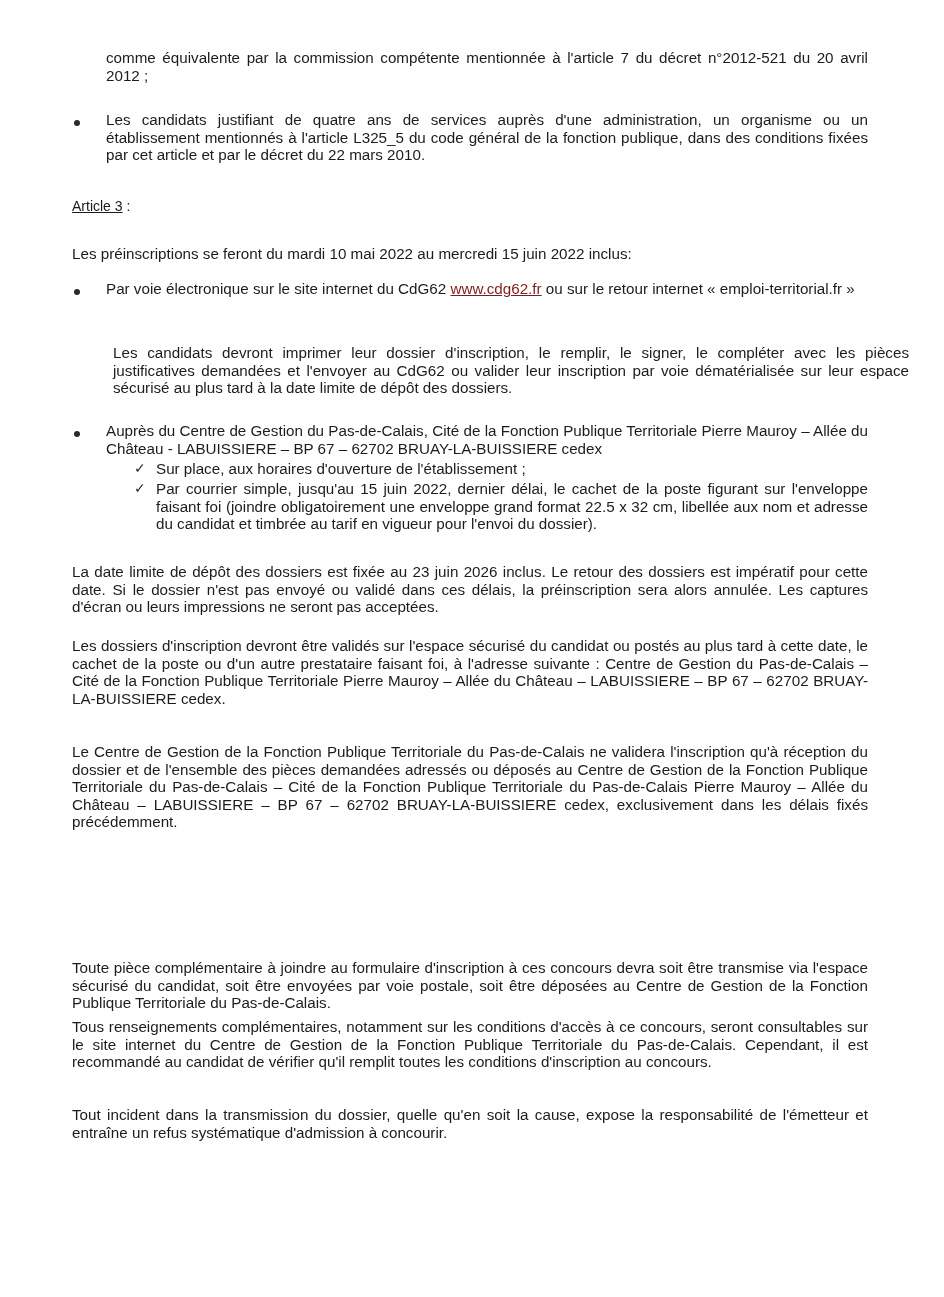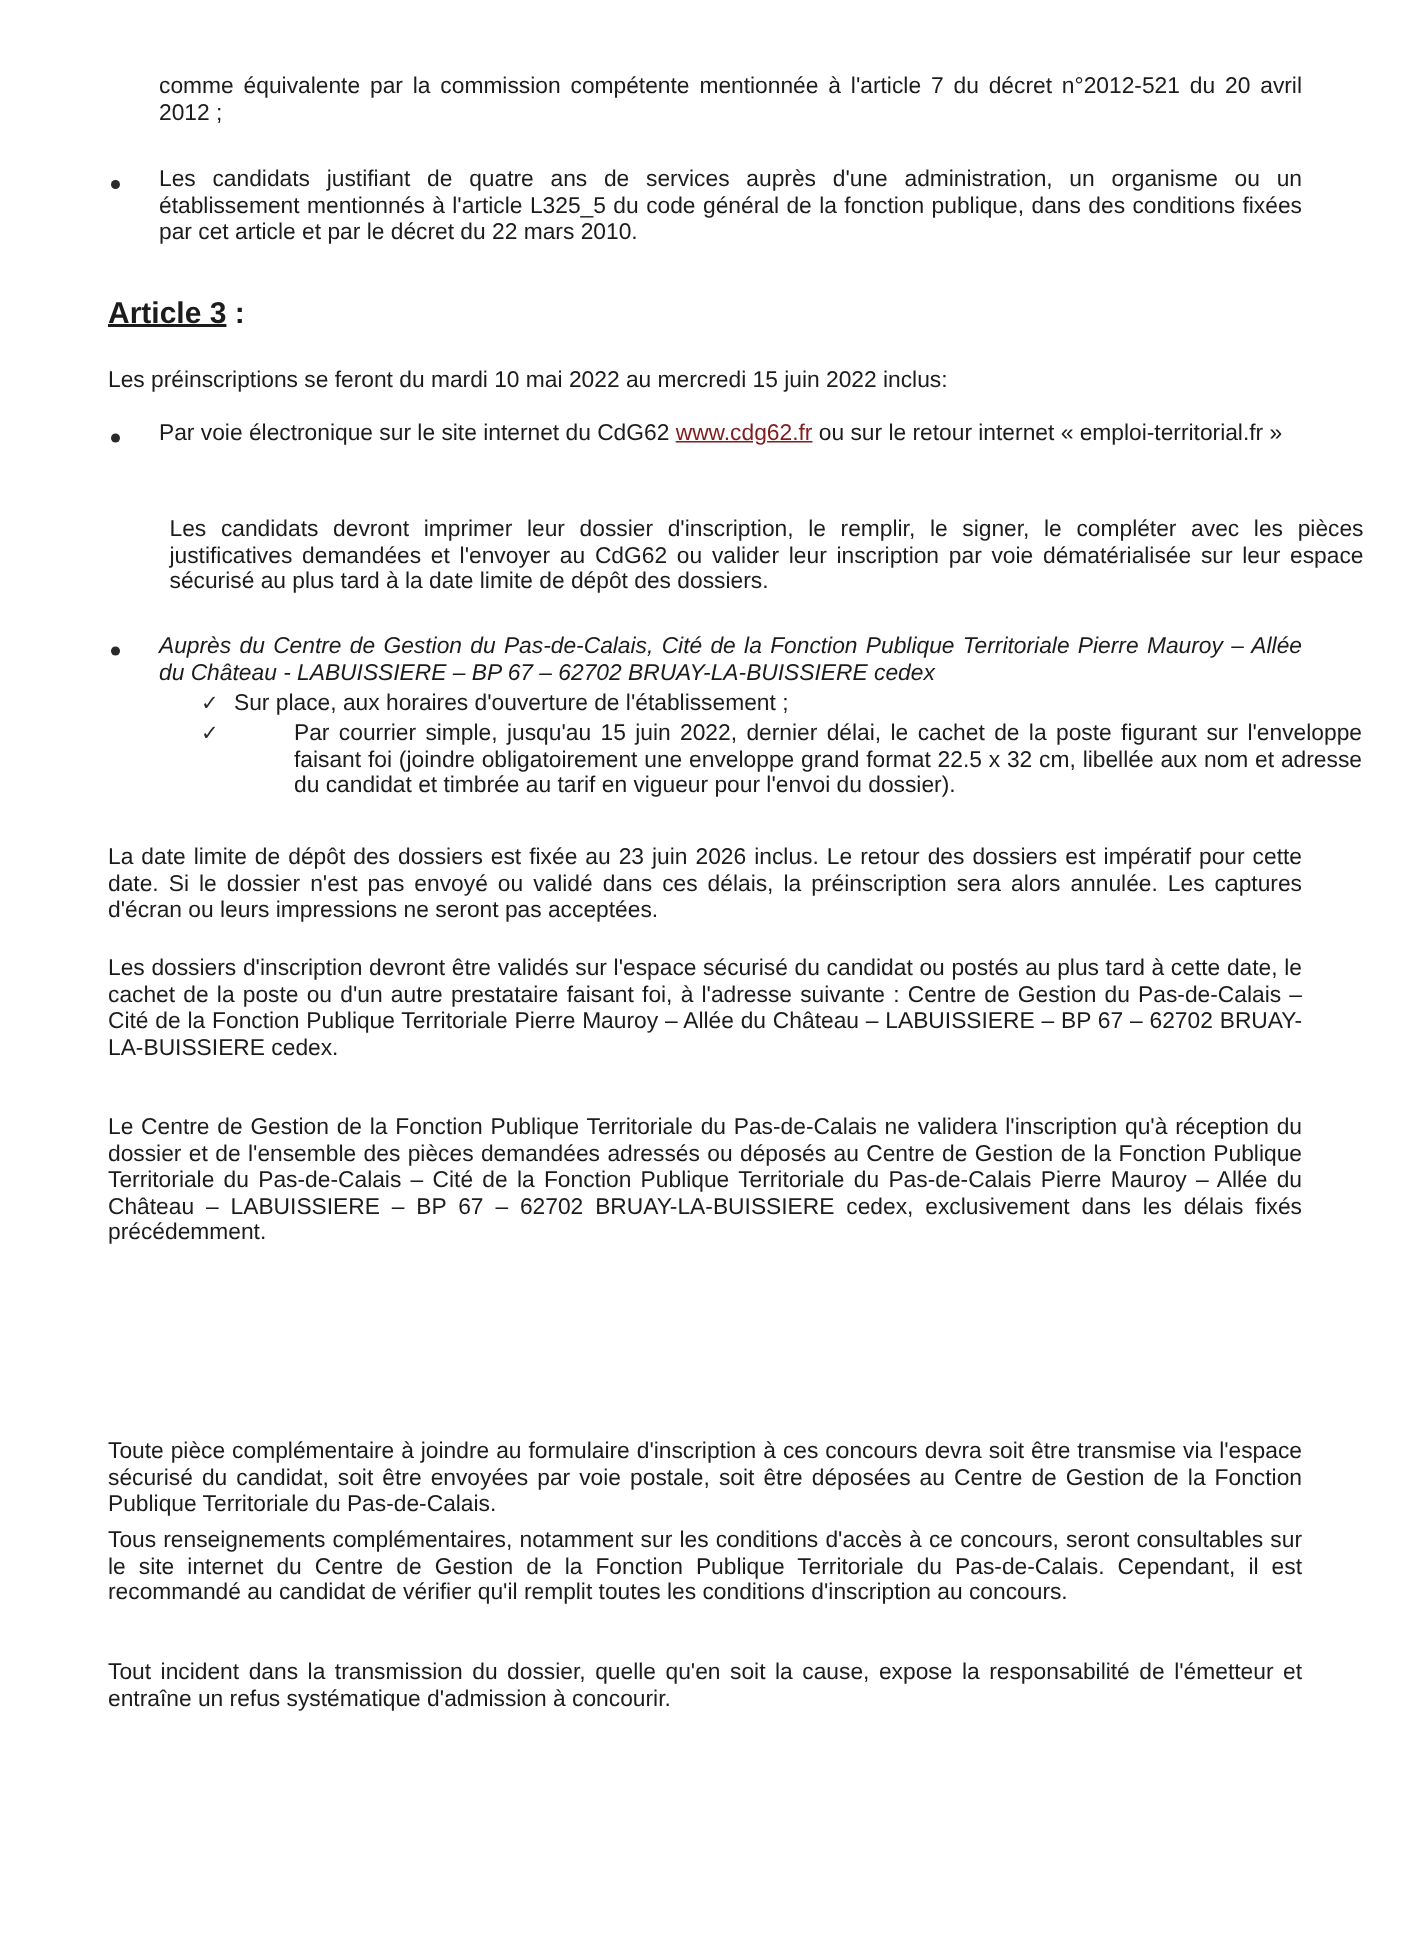--- a/index.html
+++ b/index.html
@@ -17,21 +17,21 @@
   .blk.body { left: 72px; width: 796px; }
   .bul-text { left: 106px; width: 762px; }
   .bullet {
     position: absolute; left: 74px; width: 6px; height: 6px;
     border-radius: 50%; background: #2a2a2a;
   }
   .check {
     position: absolute; left: 134px; font-size: 14px; color: #2a2a2a;
   }
   .check-text { left: 156px; width: 712px; }
-  .heading { position: absolute; left: 72px; top: 198px; font-weight: bold; font-size: 20px; }
+  .heading { position: absolute; left: 72px; top: 198px; font-weight: normal; font-size: 14px; }
   .heading .u { text-decoration: underline; }
   .link { color: #7f1d1d; text-decoration: underline; }
 </style>
 </head>
 <body>
 
 <div class="page">
 
   <div class="blk bul-text" style="top:49px;">comme équivalente par la commission compétente mentionnée à l'article 7 du décret n°2012-521 du 20 avril 2012 ;</div>
 
@@ -45,27 +45,27 @@
   <div class="blk body" style="top:245px;">Les préinscriptions se feront du mardi 10 mai 2022 au mercredi 15 juin 2022 inclus:</div>
 
   <span class="bullet" style="top:289px;"></span>
   <div class="blk bul-text" style="top:280px;">
     <span>Par voie électronique sur le site internet du CdG62 </span><span class="link">www.cdg62.fr</span><span>  ou sur le retour internet « emploi-territorial.fr »</span>
   </div>
 
   <div class="blk body" style="top:344px;margin-left:41px;">Les candidats devront imprimer leur dossier d'inscription, le remplir, le signer, le compléter avec les pièces justificatives demandées et l'envoyer au CdG62 ou valider leur inscription par voie dématérialisée sur leur espace sécurisé au plus tard à la date limite de dépôt des dossiers.</div>
 
   <span class="bullet" style="top:431px;"></span>
-  <div class="blk bul-text" style="top:422px;font-style:italic;">Auprès du Centre de Gestion du Pas-de-Calais, Cité de la Fonction Publique Territoriale Pierre Mauroy – Allée du Château - LABUISSIERE – BP 67 – 62702 BRUAY-LA-BUISSIERE cedex</div>
+  <div class="blk bul-text" style="top:422px;">Auprès du Centre de Gestion du Pas-de-Calais, Cité de la Fonction Publique Territoriale Pierre Mauroy – Allée du Château - LABUISSIERE – BP 67 – 62702 BRUAY-LA-BUISSIERE cedex</div>
 
   <span class="check" style="top:460px;">✓</span>
   <div class="blk check-text" style="top:460px;">Sur place, aux horaires d'ouverture de l'établissement ;</div>
 
   <span class="check" style="top:480px;">✓</span>
-  <div class="blk check-text" style="top:480px;margin-left:40px;">Par courrier simple, jusqu'au 15 juin 2022, dernier délai, le cachet de la poste figurant sur l'enveloppe faisant foi (joindre obligatoirement une enveloppe grand format 22.5 x 32 cm, libellée aux nom et adresse du candidat et timbrée au tarif en vigueur pour l'envoi du dossier).</div>
+  <div class="blk check-text" style="top:480px;">Par courrier simple, jusqu'au 15 juin 2022, dernier délai, le cachet de la poste figurant sur l'enveloppe faisant foi (joindre obligatoirement une enveloppe grand format 22.5 x 32 cm, libellée aux nom et adresse du candidat et timbrée au tarif en vigueur pour l'envoi du dossier).</div>
 
   <div class="blk body" style="top:563px;">La date limite de dépôt des dossiers est fixée au 23 juin 2026 inclus. Le retour des dossiers est impératif pour cette date. Si le dossier n'est pas envoyé ou validé dans ces délais, la préinscription sera alors annulée. Les captures d'écran ou leurs impressions ne seront pas acceptées.</div>
 
   <div class="blk body" style="top:637px;">Les dossiers d'inscription devront être validés sur l'espace sécurisé du candidat ou postés au plus tard à cette date, le cachet de la poste ou d'un autre prestataire faisant foi, à l'adresse suivante : Centre de Gestion du Pas-de-Calais – Cité de la Fonction Publique Territoriale Pierre Mauroy – Allée du Château – LABUISSIERE – BP 67 – 62702 BRUAY-LA-BUISSIERE cedex.</div>
 
   <div class="blk body" style="top:743px;">Le Centre de Gestion de la Fonction Publique Territoriale du Pas-de-Calais ne validera l'inscription qu'à réception du dossier et de l'ensemble des pièces demandées adressés ou déposés au Centre de Gestion de la Fonction Publique Territoriale du Pas-de-Calais – Cité de la Fonction Publique Territoriale du Pas-de-Calais Pierre Mauroy – Allée du Château – LABUISSIERE – BP 67 – 62702 BRUAY-LA-BUISSIERE cedex, exclusivement dans les délais fixés précédemment.</div>
 
 
   <div class="blk body" style="top:939px;margin-top:20px;">Toute pièce complémentaire à joindre au formulaire d'inscription à ces concours devra soit être transmise via l'espace sécurisé du candidat, soit être envoyées par voie postale, soit être déposées au Centre de Gestion de la Fonction Publique Territoriale du Pas-de-Calais.</div>
 

